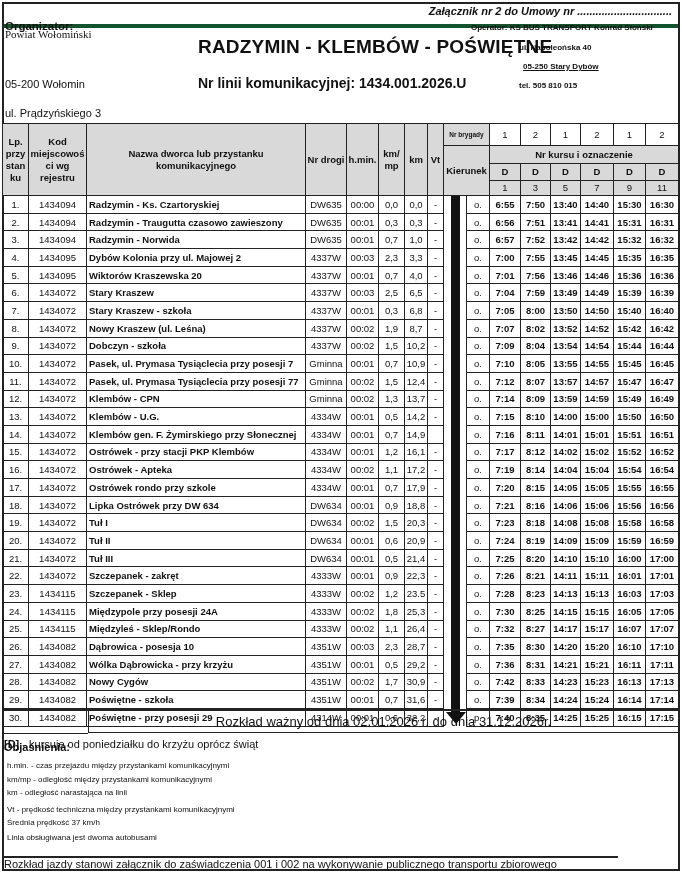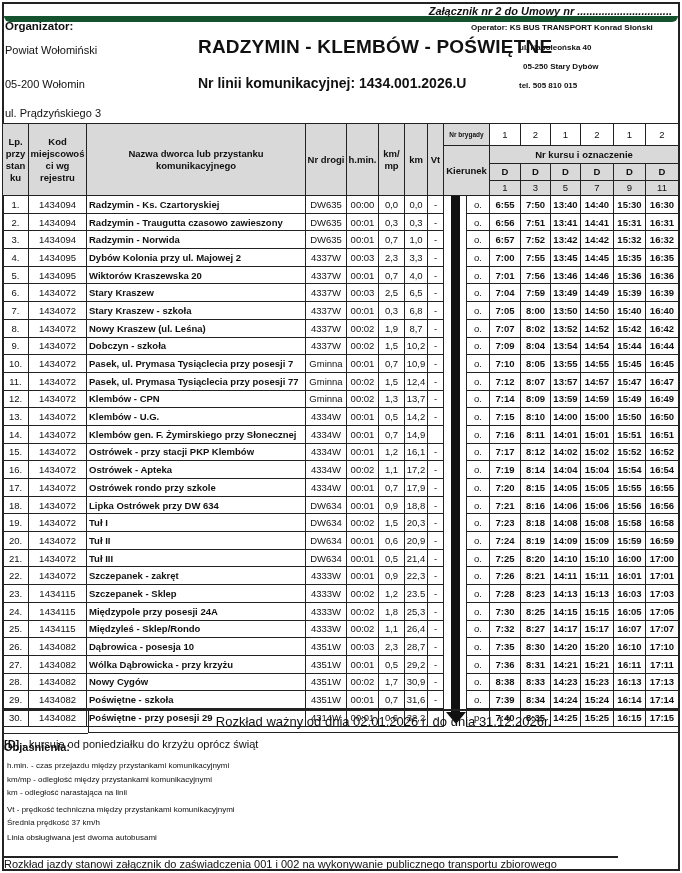--- a/index.html
+++ b/index.html
@@ -1,19 +1,19 @@
 <!DOCTYPE html>
 <html><head>
 <meta charset="utf-8">
 <style>
   * { box-sizing: border-box; margin: 0; padding: 0; }
   html, body { width: 682px; height: 873px; background: #fff; overflow: hidden; }
   body { font-family: "Liberation Sans", sans-serif; color: #111; position: relative; }
   .frame { position: absolute; left: 2px; top: 2px; width: 678px; height: 869px; border: 2px solid #222; }
-  .annex-bar { position: absolute; left: 0; top: 0; width: 674px; height: 18px; border-bottom: 6px solid #14532d; border-radius: 6px; }
+  .annex-bar { position: absolute; left: 0; top: 0; width: 674px; height: 24px; border-bottom: 4px solid #14532d; }
   .annex { position: absolute; right: 6px; top: 1px; font-size: 11px; font-weight: bold; font-style: italic; }
   .hdr { position: absolute; font-size: 11px; }
   .hdr.b { font-weight: bold; }
   .title { position: absolute; left: 198px; top: 36px; font-size: 19px; font-weight: bold; letter-spacing: 0.2px; }
   .line-no { position: absolute; left: 198px; top: 75px; font-size: 14px; font-weight: bold; }
   .op { position: absolute; font-size: 8px; font-weight: bold; }
 
   table.tt { position: absolute; left: 2px; top: 123px; border-collapse: collapse; table-layout: fixed; font-size: 9.5px; padding-left: 10px; }
   table.tt td, table.tt th { border: 1px solid #222; text-align: center; vertical-align: middle; overflow: hidden; white-space: nowrap; padding: 0 1px; }
   table.tt thead th { background: #d9d9d9; font-weight: bold; line-height: 12px; }
@@ -42,30 +42,30 @@
 </head>
 <body>
 
 <div class="frame">
   <div class="annex-bar">
     <span class="annex">Załącznik nr  2 do Umowy nr ...............................</span>
   </div>
 </div>
 
 <span class="hdr b" style="left:5px; top:20px; font-size:11.5px;">Organizator:</span>
-<span class="hdr" style="left:5px; top:44px;">Powiat Wołomiński</span>
+<span class="hdr" style="left:5px; top:28px;font-family:Liberation Serif, serif;">Powiat Wołomiński</span>
 <span class="hdr" style="left:5px; top:59px;margin-top:48px;">ul. Prądzyńskiego 3</span>
 <span class="hdr" style="left:5px; top:78px;">05-200 Wołomin</span>
 
 <span class="title">RADZYMIN - KLEMBÓW - POŚWIĘTNE</span>
 <span class="line-no">Nr linii komunikacyjnej: 1434.001.2026.U</span>
 
 <span class="op" style="left:471px; top:23px;">Operator:  KS BUS TRANSPORT Konrad Słoński</span>
 <span class="op" style="left:519px; top:43px;">ul. Napoleońska 40</span>
-<span class="op" style="left:523px; top:62px;">05-250 Stary Dybów</span>
+<span class="op" style="left:523px; top:62px;text-decoration:underline;">05-250 Stary Dybów</span>
 <span class="op" style="left:519px; top:81px;">tel. 505 810 015</span>
 
 <table class="tt">
   <colgroup>
     <col style="width:26px">
       <col style="width:58px">
       <col style="width:219px">
       <col style="width:41px">
     <col style="width:32px">
       <col style="width:26px">
@@ -666,21 +666,21 @@
         <td class="name">Nowy Cygów</td>
         <td>4351W</td>
         <td>00:02</td>
         <td>1,7</td>
         <td>30,9</td>
         <td>-</td>
         <td class="arrowcol">
           <div class="arrow-shaft"></div>
         </td>
         <td>o.</td>
-        <td class="time">8:38</td>
+        <td class="time">7:42</td>
         <td class="time">8:33</td>
         <td class="time">14:23</td>
         <td class="time">15:23</td>
         <td class="time">16:13</td>
         <td class="time">17:13</td>
       </tr>
       <tr>
         <td>29.</td>
         <td>1434082</td>
         <td class="name">Poświętne - szkoła</td>

